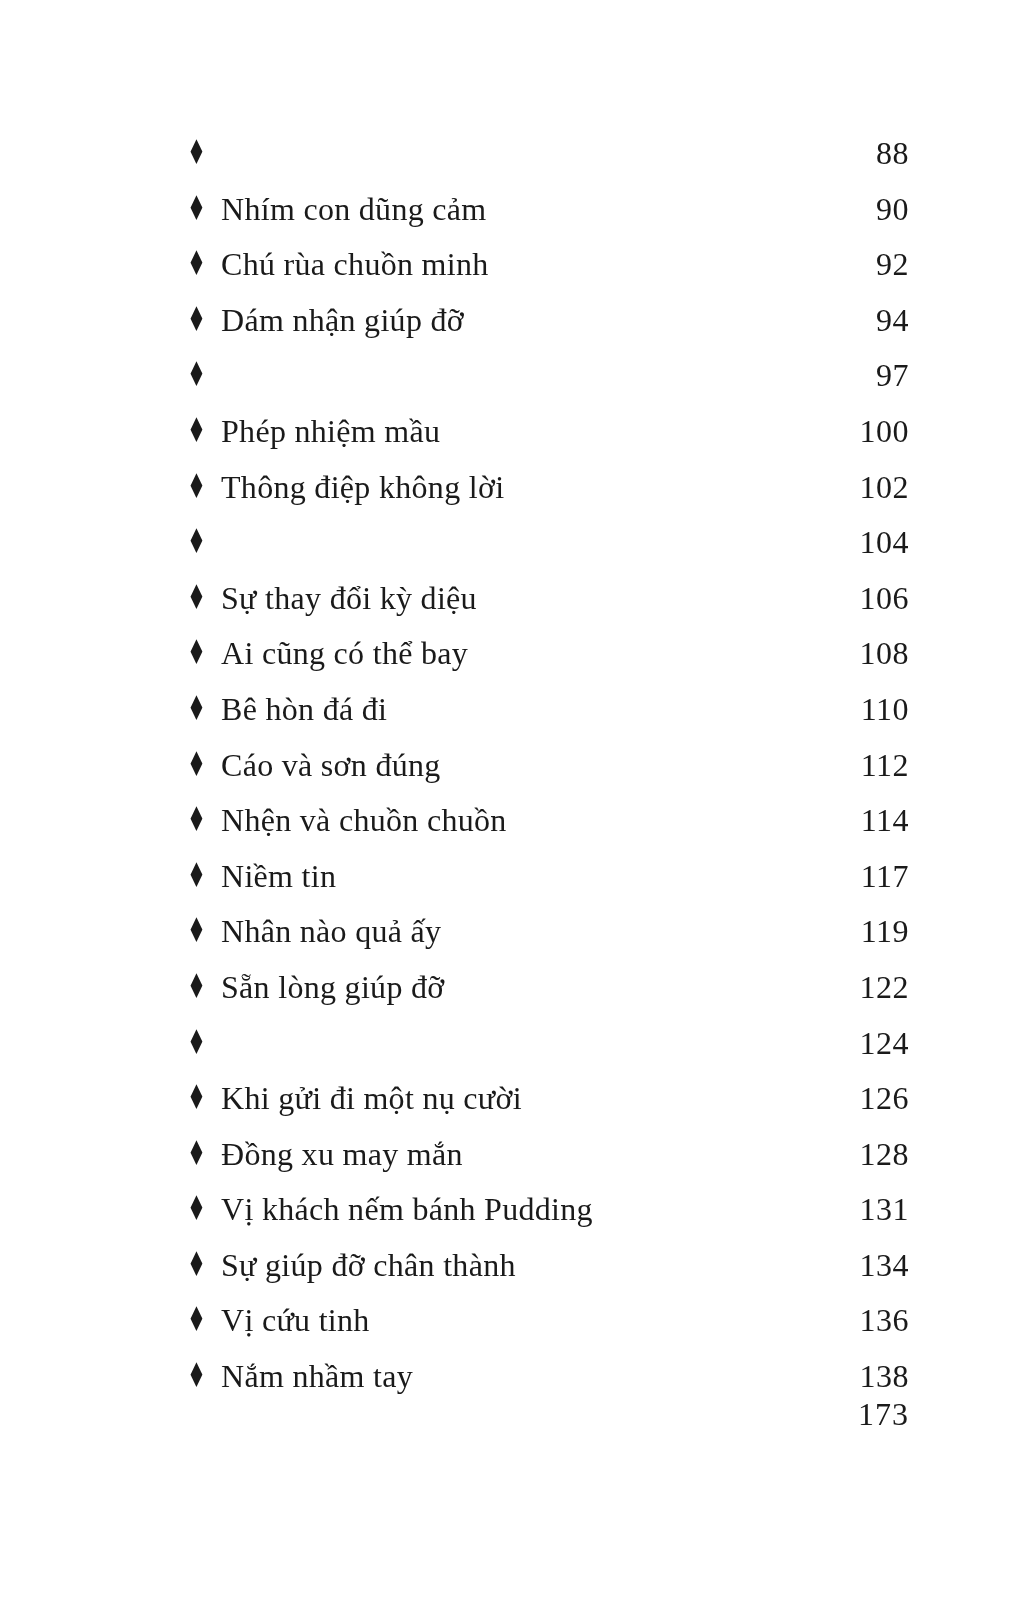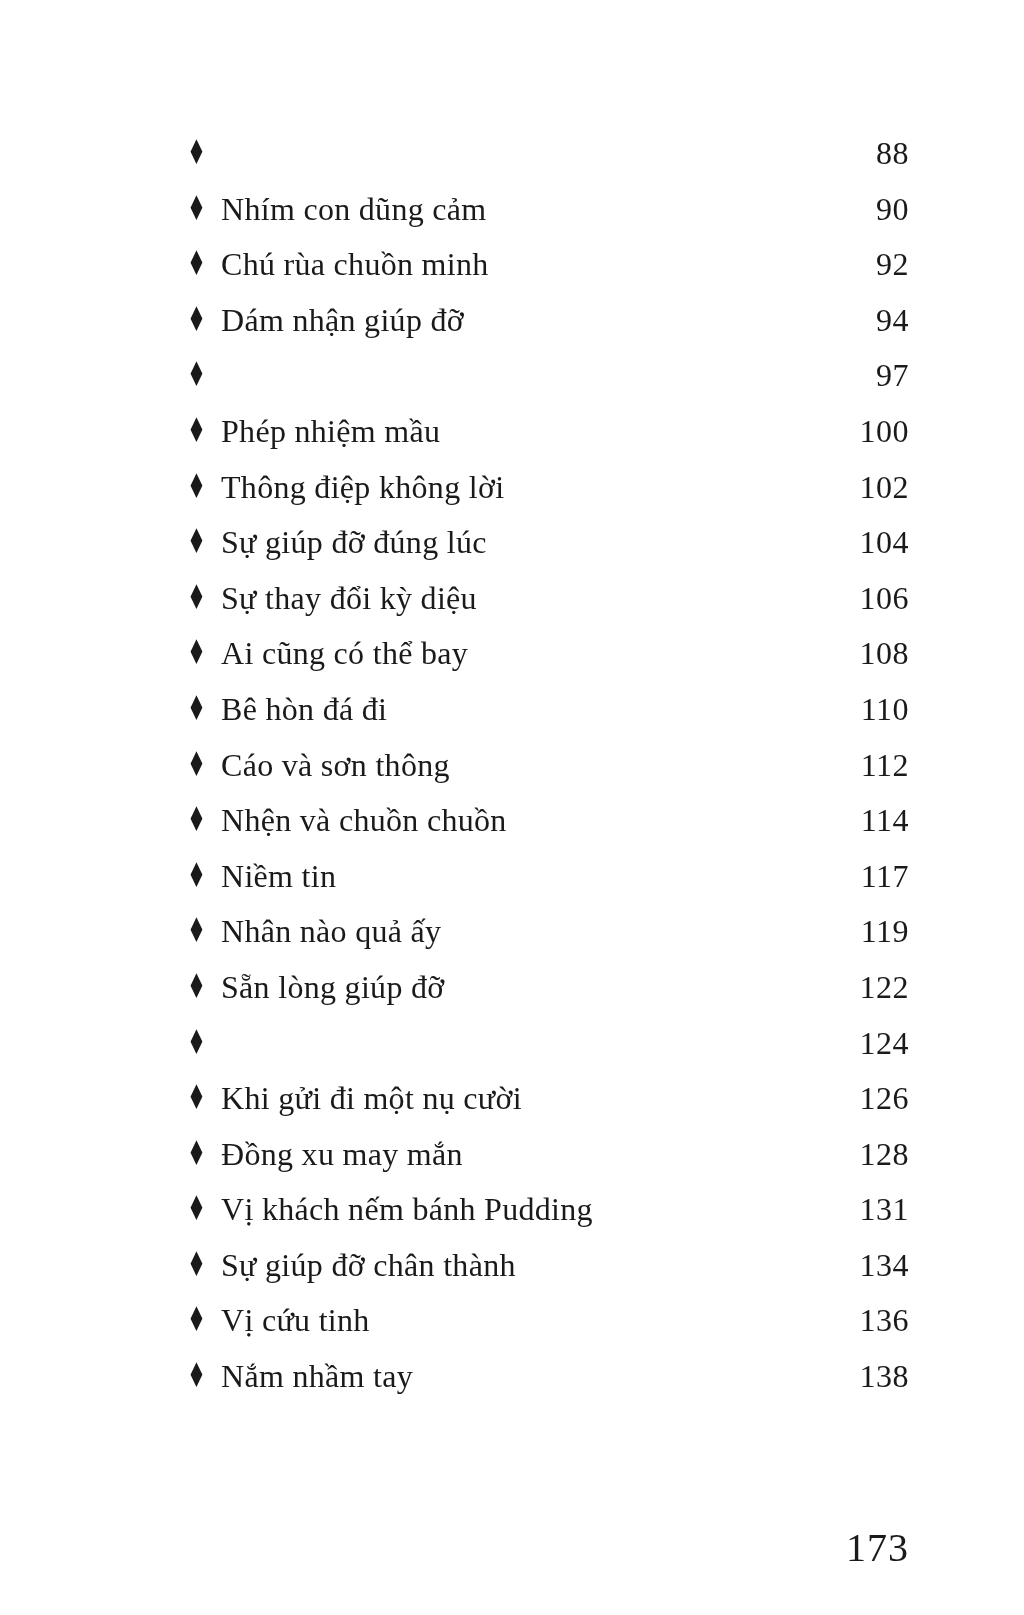--- a/index.html
+++ b/index.html
@@ -50,23 +50,23 @@
   }
   .title {
     letter-spacing: 0.3px;
   }
   .pagenum {
     text-align: center;
     letter-spacing: 0.5px;
   }
   .footer-pagenum {
     position: absolute;
-    top: 1528px;
+    top: 1394px;
     right: 115px;
-    font-size: 40px;
+    font-size: 32px;
     line-height: 40px;
     letter-spacing: 1px;
   }
 </style>
 </head>
 <body>
 
 <div class="page">
 
   <div class="toc-list">
@@ -120,21 +120,20 @@
     <span class="toc-left">
       <span class="bullet">♦</span>
       <span class="title">Thông điệp không lời</span>
     </span>
     <span class="pagenum">102</span>
   </div>
 
   <div class="toc-row">
     <span class="toc-left">
       <span class="bullet">♦</span>
-      <span class="title">Sự giúp đỡ đúng lúc</span>
     </span>
     <span class="pagenum">104</span>
   </div>
 
   <div class="toc-row">
     <span class="toc-left">
       <span class="bullet">♦</span>
       <span class="title">Sự thay đổi kỳ diệu</span>
     </span>
     <span class="pagenum">106</span>
@@ -152,21 +151,21 @@
     <span class="toc-left">
       <span class="bullet">♦</span>
       <span class="title">Bê hòn đá đi</span>
     </span>
     <span class="pagenum">110</span>
   </div>
 
   <div class="toc-row">
     <span class="toc-left">
       <span class="bullet">♦</span>
-      <span class="title">Cáo và sơn thông</span>
+      <span class="title">Cáo và sơn đúng</span>
     </span>
     <span class="pagenum">112</span>
   </div>
 
   <div class="toc-row">
     <span class="toc-left">
       <span class="bullet">♦</span>
       <span class="title">Nhện và chuồn chuồn</span>
     </span>
     <span class="pagenum">114</span>

